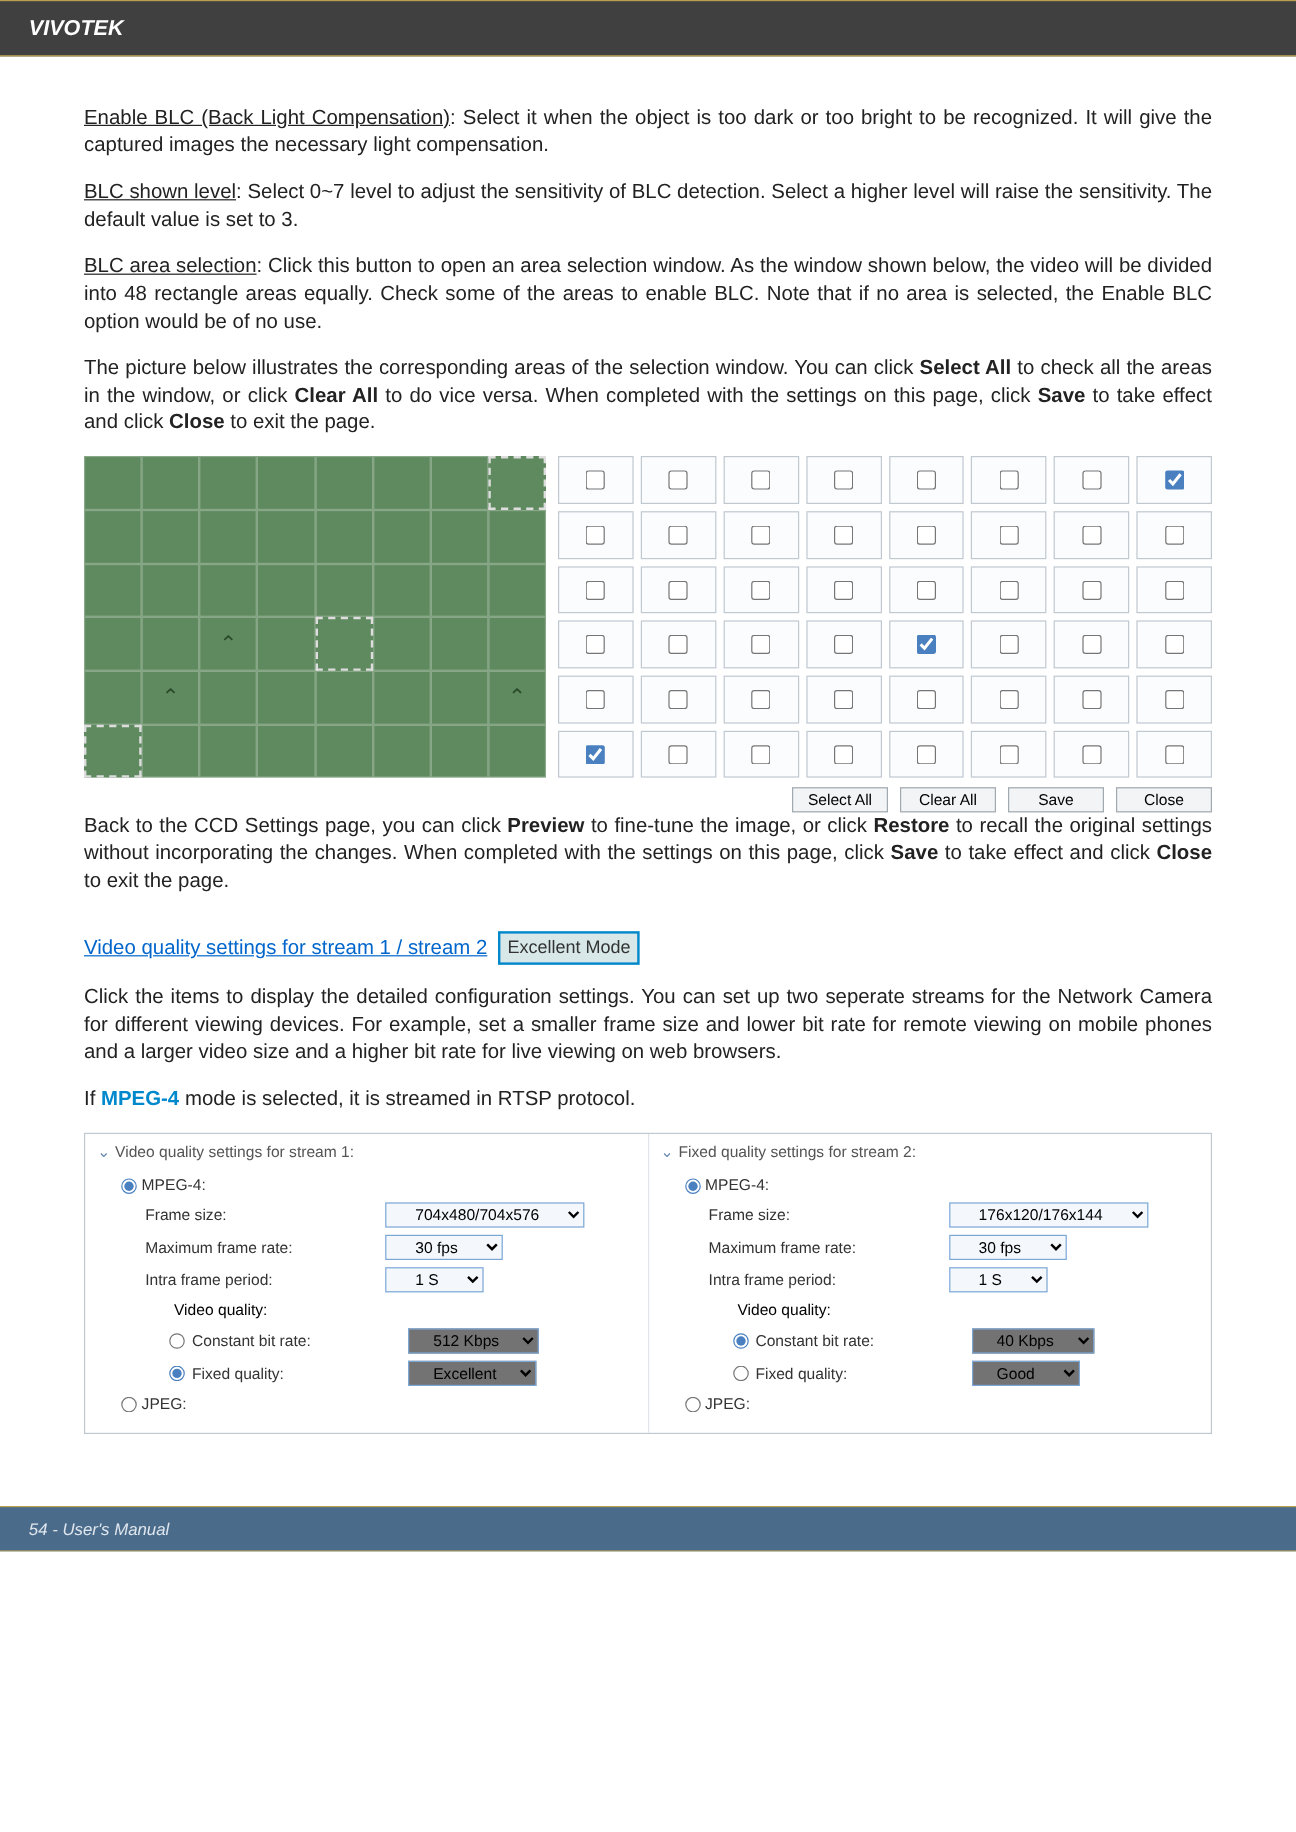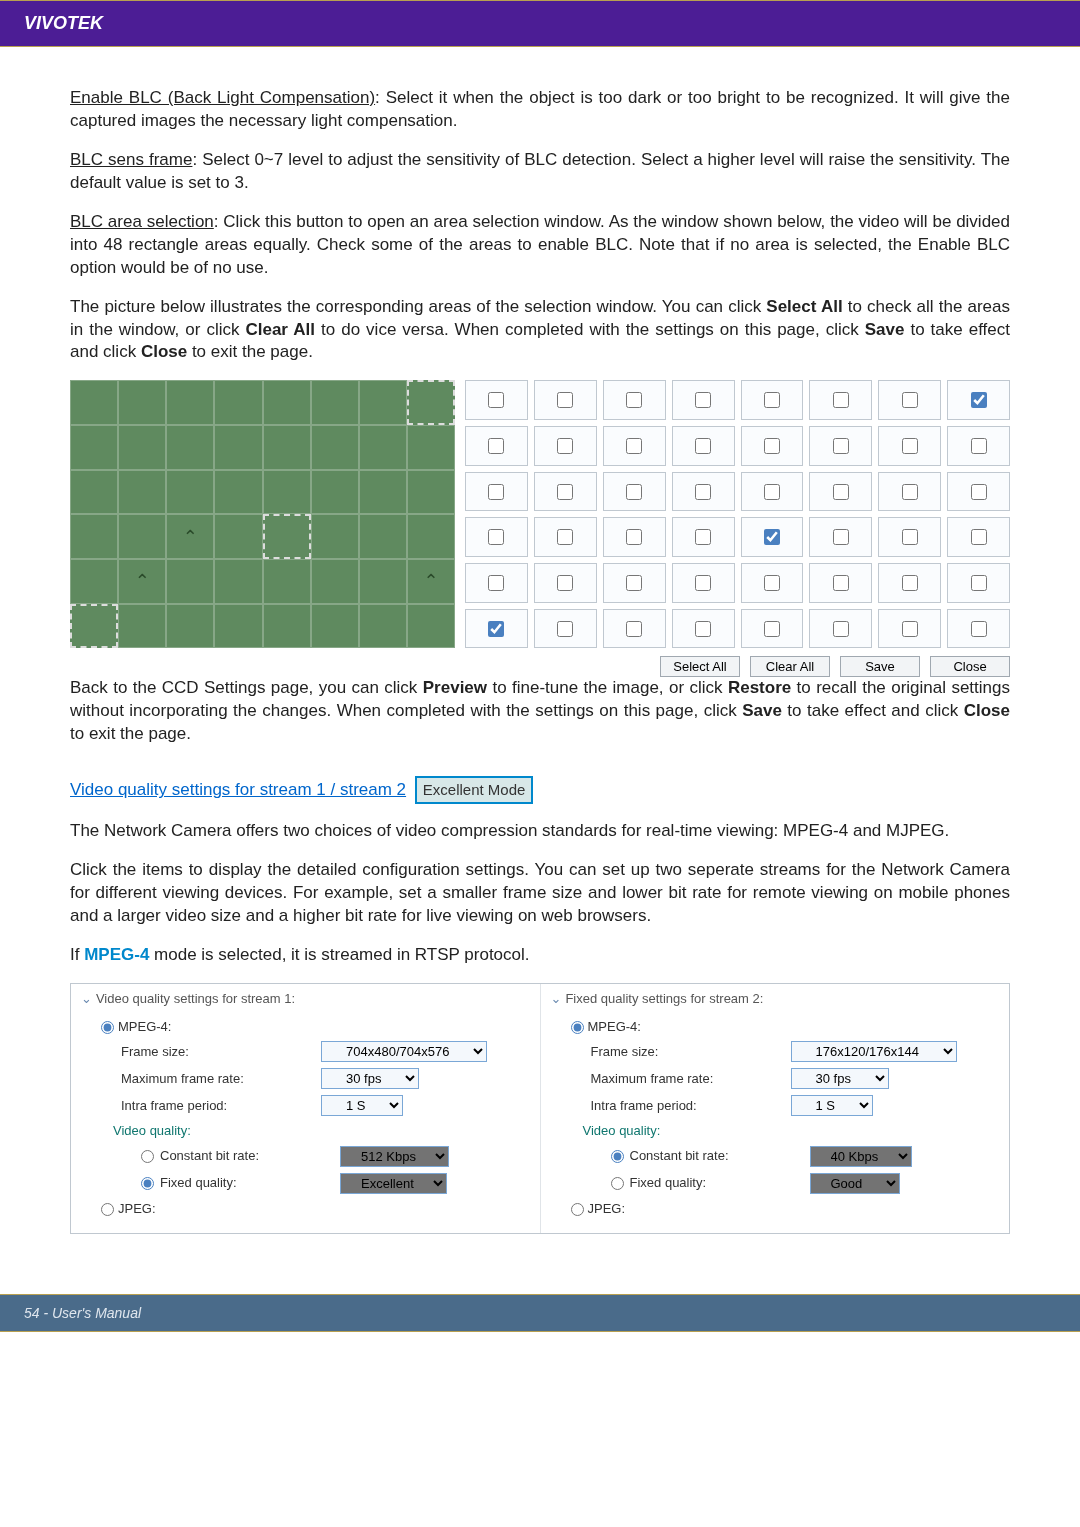--- a/index.html
+++ b/index.html
@@ -3,21 +3,21 @@
 <meta charset="utf-8">
 <style>
   * { box-sizing: border-box; margin: 0; padding: 0; }
   body {
     font-family: Arial, Helvetica, sans-serif;
     background: #fff;
     width: 1080px;
     margin: 0 auto;
   }
   .header-bar {
-    background: #4c1d95;
+    background: #404040;
     color: #fff;
     font-style: italic;
     font-weight: bold;
     padding: 12px 24px;
     font-size: 18px;
     border: 1px solid #b8a050;
     border-left: none;
     border-right: none;
   }
   .content {
@@ -119,21 +119,21 @@
   .fld { display:flex; align-items:center; margin:6px 0 6px 40px; }
   .fld .lbl { width:200px; color:#333; }
   .fld select {
     border:1px solid #7aa7d6;
     background:#f4f8fc;
     font-size:13px;
     padding:1px 20px;
   }
   .radio-row { margin-left:20px; margin-bottom:6px; }
   .radio-row input { margin-right:4px; vertical-align:middle; accent-color:#4a80c0;}
-  .sub-lbl { margin-left:32px; color:#0f766e; margin-bottom:6px; }
+  .sub-lbl { margin-left:64px; color:#000000; margin-bottom:6px; }
   .opt-row { display:flex; align-items:center; margin:6px 0 6px 60px; }
   .opt-row .olbl { width:180px; }
   .opt-row input[type=radio]{ margin-right:6px; accent-color:#4a80c0;}
   .opt-row select{
     border:1px solid #7aa7d6;
     background:#737373;
     font-size:13px;
     padding:1px 16px;
     min-width:90px;
   }
@@ -158,21 +158,21 @@
   <span>VIVOTEK</span>
 </div>
 
 <div class="content">
 
   <p>
     <span class="u">Enable BLC (Back Light Compensation)</span><span>: Select it when the object is too dark or too bright to be recognized. It will give the captured images the necessary light compensation.</span>
   </p>
 
   <p>
-    <span class="u">BLC sens frame</span><span>: Select 0~7 level to adjust the sensitivity of BLC detection. Select a higher level will raise the sensitivity. The default value is set to 3.</span>
+    <span class="u">BLC shown level</span><span>: Select 0~7 level to adjust the sensitivity of BLC detection. Select a higher level will raise the sensitivity. The default value is set to 3.</span>
   </p>
 
   <p>
     <span class="u">BLC area selection</span><span>: Click this button to open an area selection window. As the window shown below, the video will be divided into 48 rectangle areas equally. Check some of the areas to enable BLC. Note that if no area is selected, the Enable BLC option would be of no use.</span>
   </p>
 
   <p>
     <span>The picture below illustrates the corresponding areas of the selection window. You can click </span><span class="b">Select All</span><span> to check all the areas in the window, or click </span><span class="b">Clear All</span><span> to do vice versa. When completed with the settings on this page, click </span><span class="b">Save</span><span> to take effect and click </span><span class="b">Close</span><span> to exit the page.</span>
   </p>
 
@@ -384,21 +384,20 @@
   </div>
 
   <p>
     <span>Back to the CCD Settings page, you can click </span><span class="b">Preview</span><span> to fine-tune the image, or click </span><span class="b">Restore</span><span> to recall the original settings without incorporating the changes. When completed with the settings on this page, click </span><span class="b">Save</span><span> to take effect and click </span><span class="b">Close</span><span> to exit the page.</span>
   </p>
 
   <p style="margin-top:30px">
     <span class="section-link">Video quality settings for stream 1 / stream 2</span>
     <span class="adv-mode">Excellent Mode</span>
   </p>
-  <p>The Network Camera offers two choices of video compression standards for real-time viewing: MPEG-4 and MJPEG.</p>
   <p>Click the items to display the detailed configuration settings. You can set up two seperate streams for the Network Camera for different viewing devices. For example, set a smaller frame size and lower bit rate for remote viewing on mobile phones and a larger video size and a higher bit rate for live viewing on web browsers.</p>
   <p>
     <span>If </span><span class="mpeg4">MPEG-4</span><span> mode is selected, it is streamed in RTSP protocol.</span>
   </p>
 
   <div class="vq-row">
 
     <div class="vq-col">
       <div class="vq-head"><span class="chev">⌄</span><span>Video quality settings for stream 1:</span></div>
       <div class="radio-row"><input type="radio" checked="" style=""><span>MPEG-4:</span></div>

